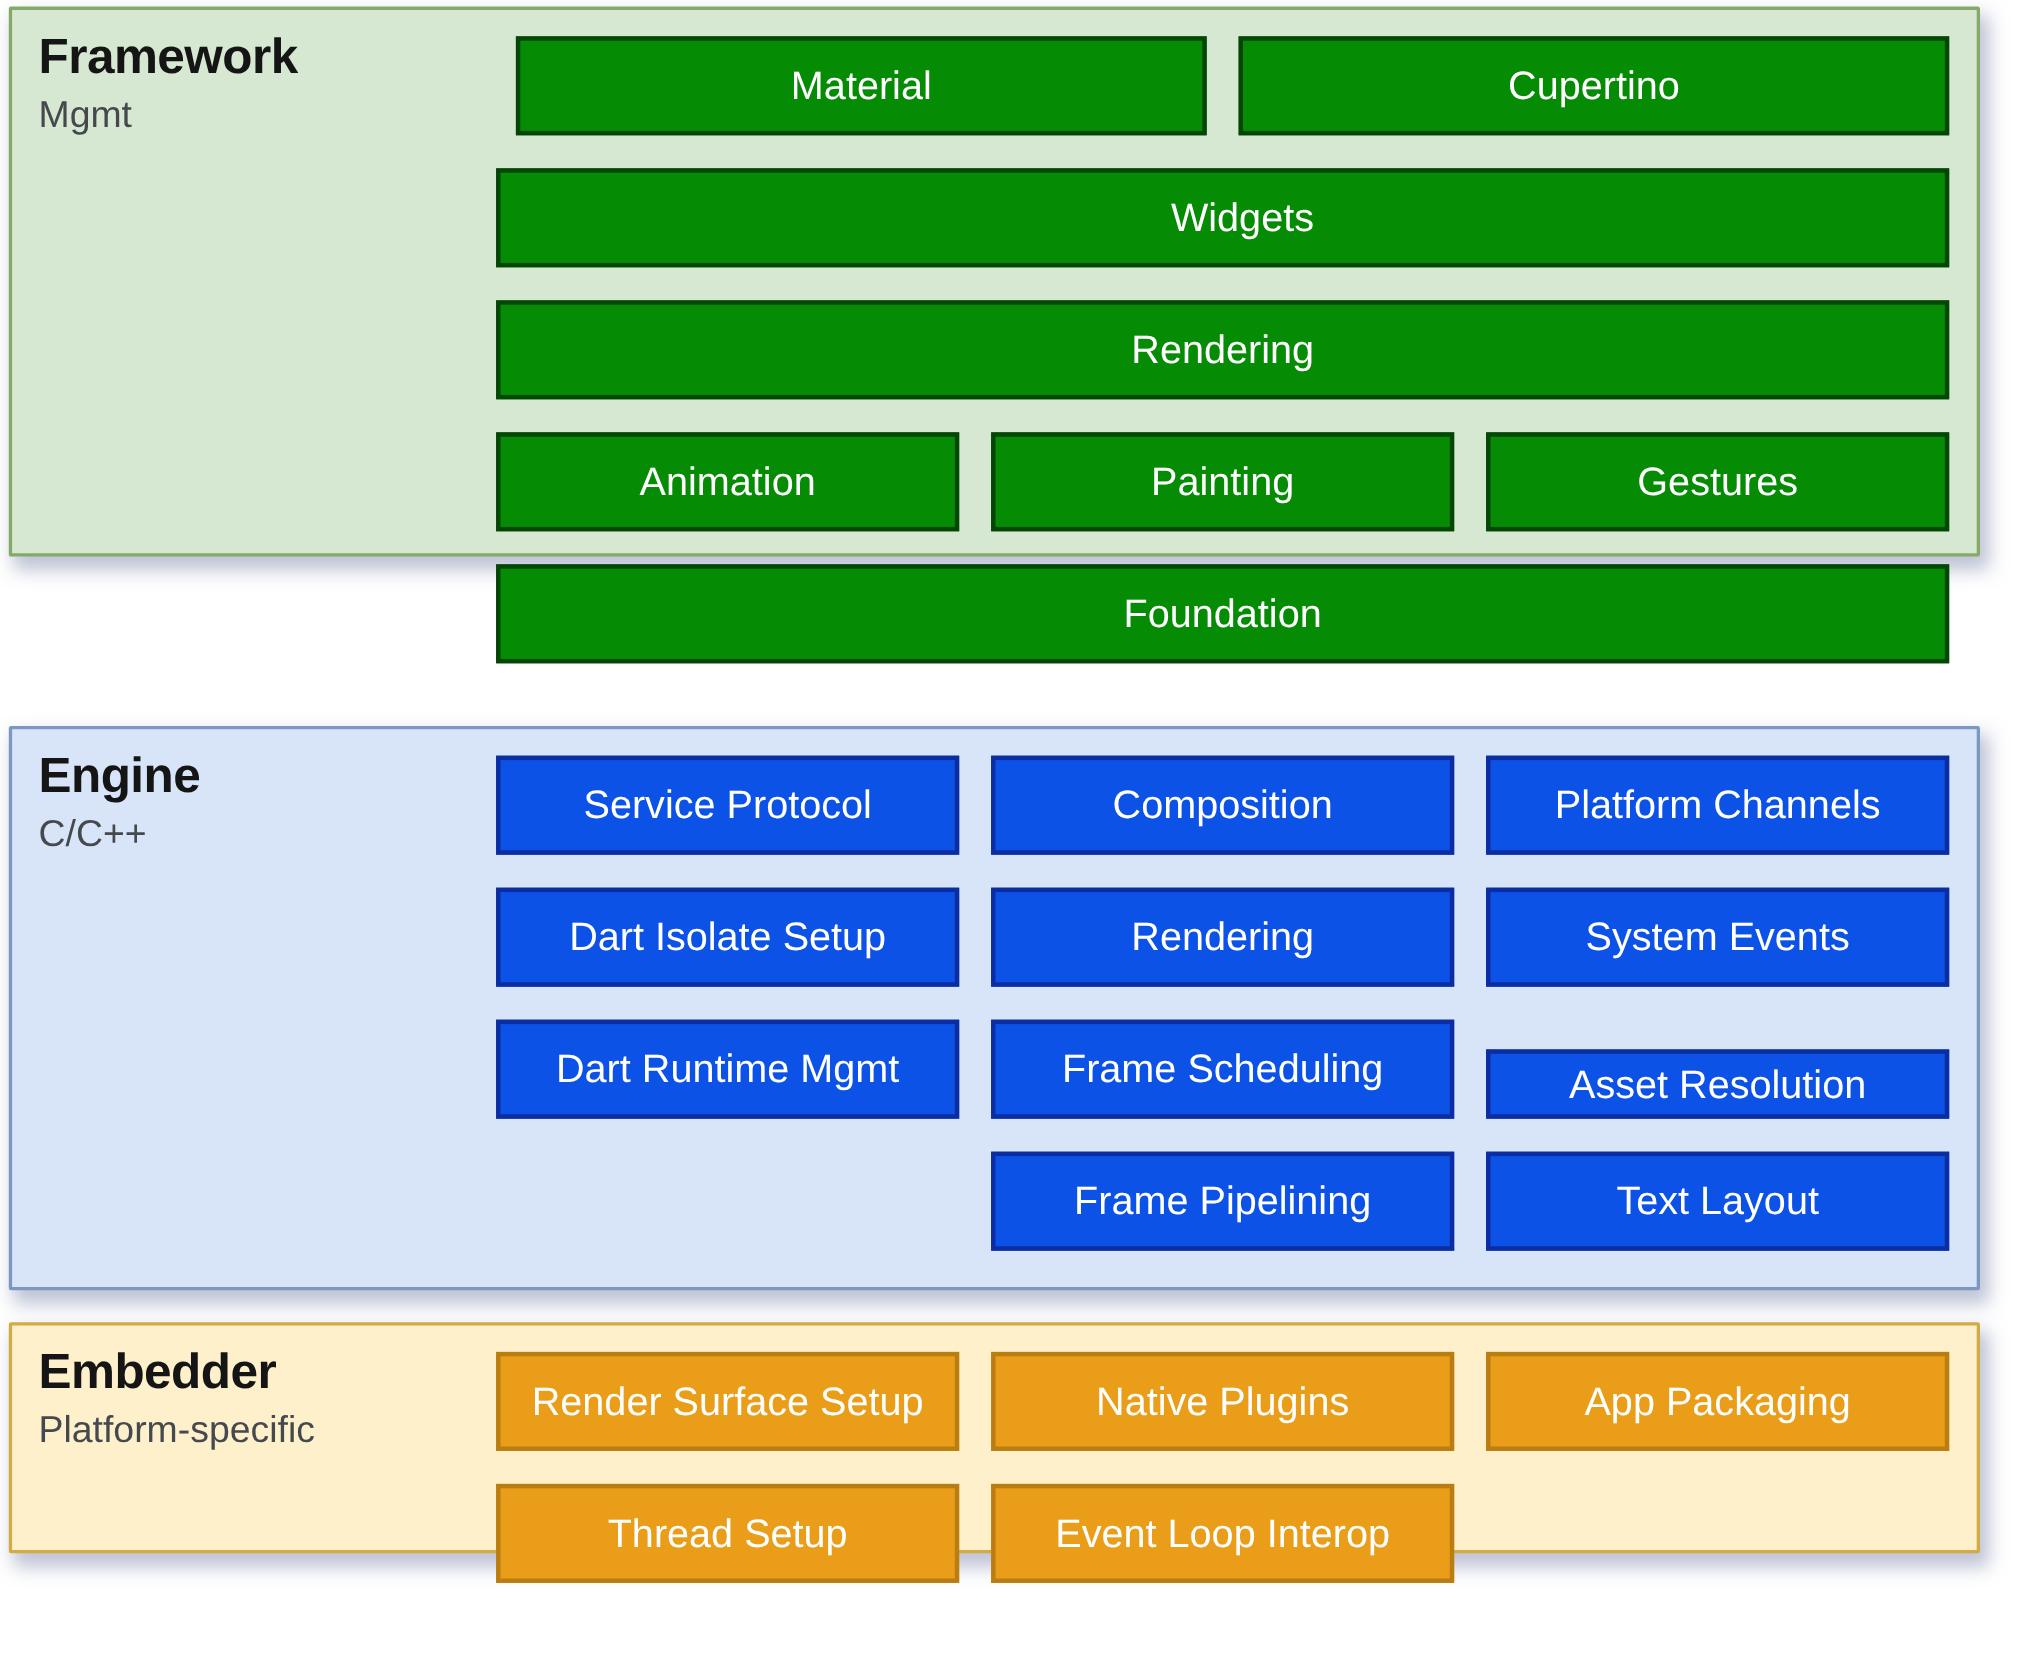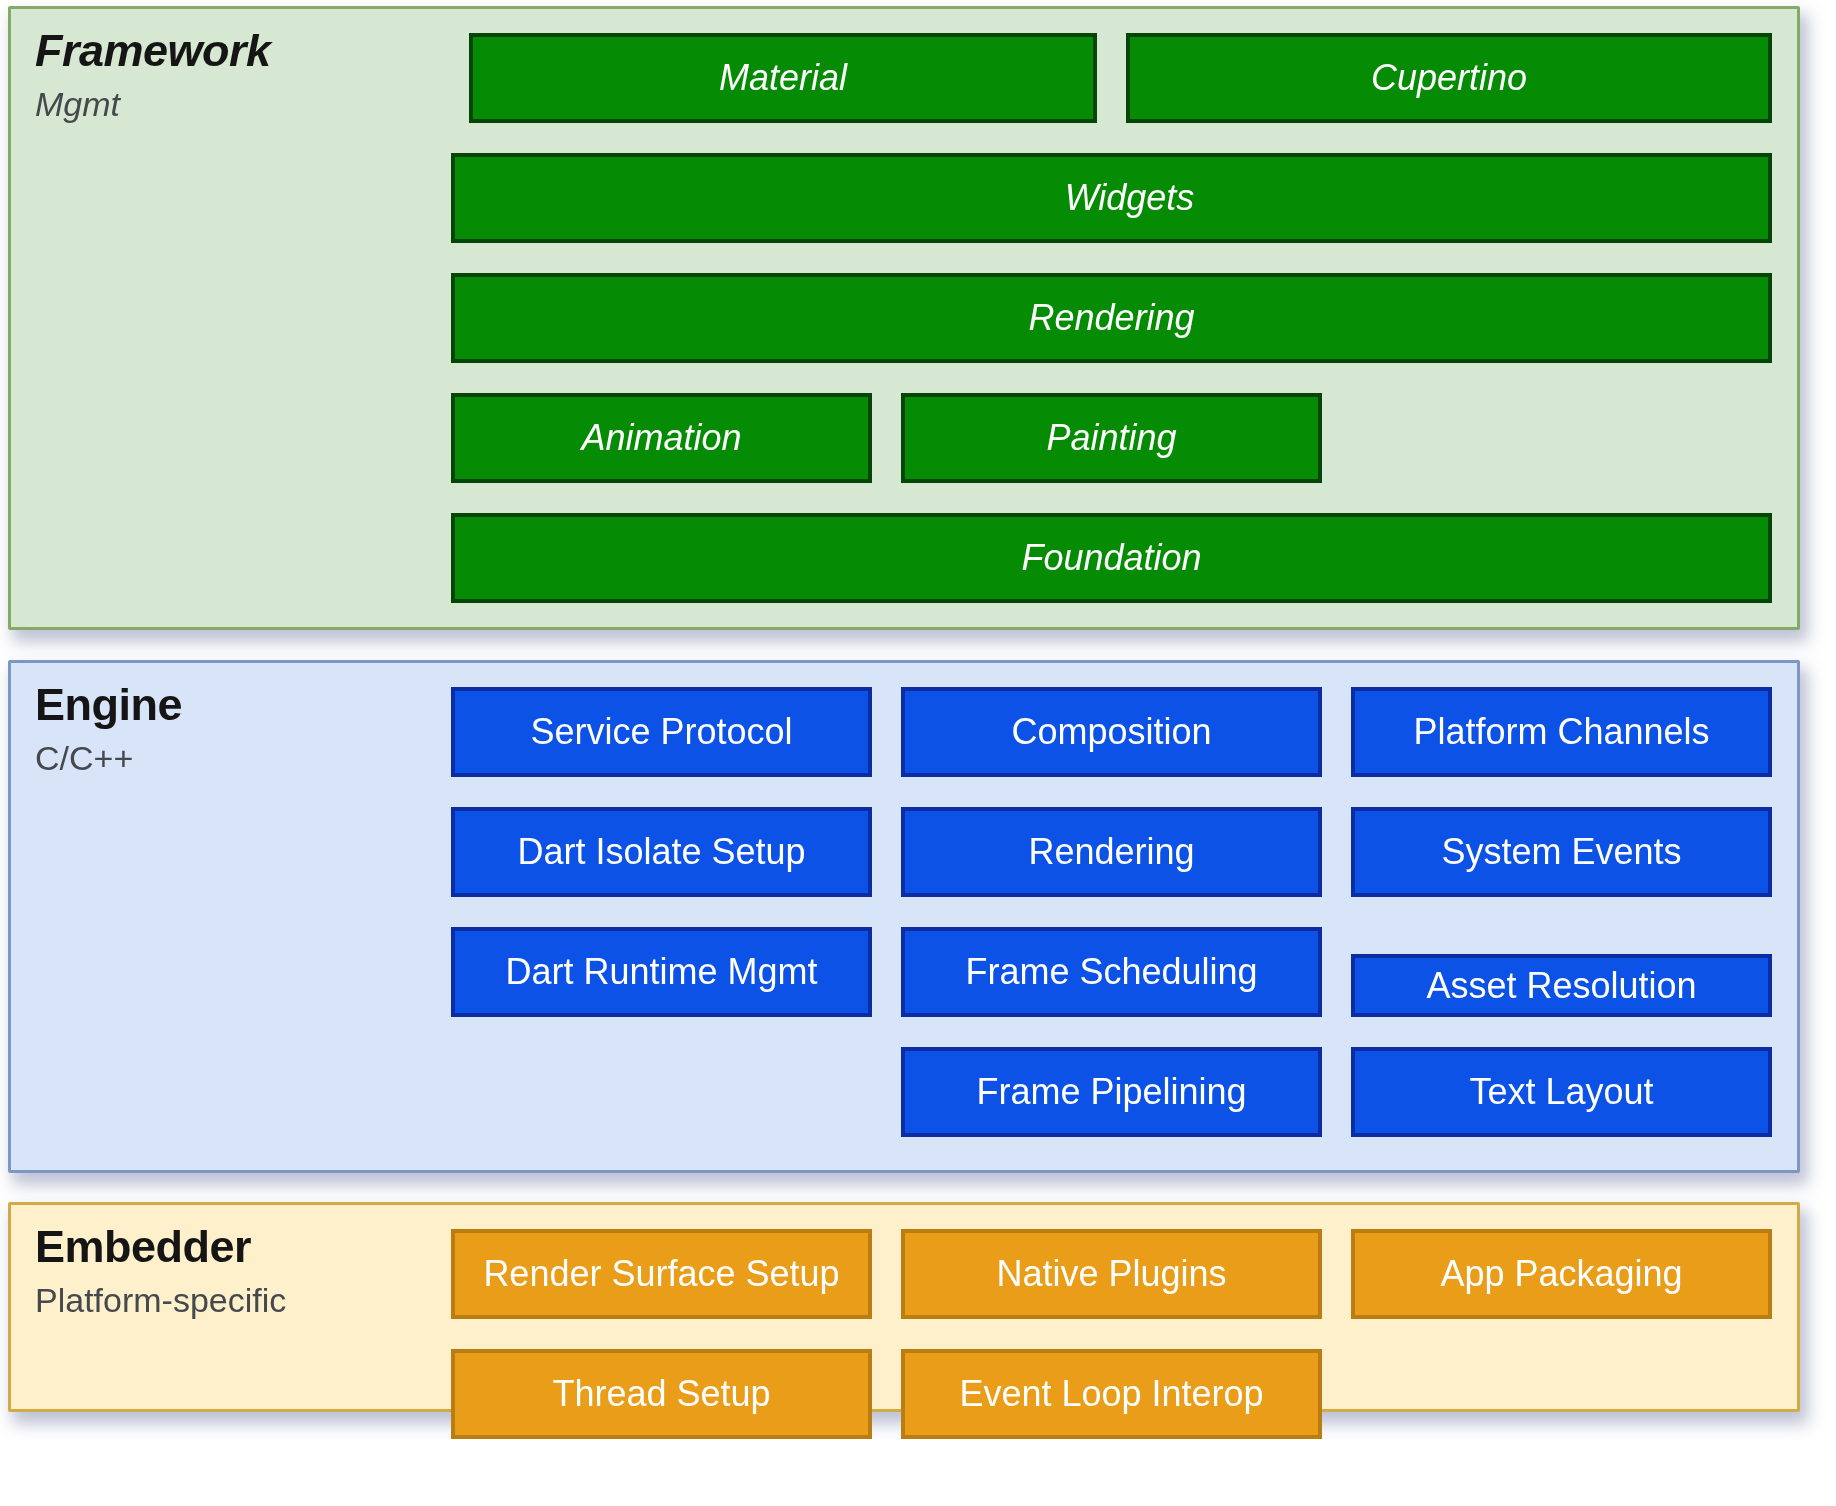--- a/index.html
+++ b/index.html
@@ -18,21 +18,21 @@
   .layer {
     position: absolute;
     left: 8px;
     width: 1792px;
     box-sizing: border-box;
     border: 3px solid var(--section-border);
     background: var(--section-bg);
     border-radius: 2px;
     box-shadow: 6px 10px 16px 2px rgba(125, 136, 172, 0.5);
   }
-  .layer.framework { top: 6px;    height: 624px; font-style: italic; }
+  .layer.framework { top: 6px;    height: 500px; }
   .layer.engine    { top: 660px;  height: 513px; }
   .layer.embedder  { top: 1202px; height: 210px; }
 
   .layer-heading {
     position: absolute;
     left: 24px;
     top: 16px;
   }
   .layer-title {
     margin: 0;
@@ -84,20 +84,21 @@
       <h1 class="layer-title">Framework</h1>
       <p class="layer-subtitle">Mgmt</p>
     </div>
     <div class="boxes">
         <div class="box" style="grid-area: 1 / 1 / auto / 4; margin-left: 18px;">Material</div>
         <div class="box" style="grid-area: 1 / 4 / auto / 7;">Cupertino</div>
         <div class="box" style="grid-area: 2 / 1 / auto / 7; padding-left: 36px;">Widgets</div>
         <div class="box" style="grid-area: 3 / 1 / auto / 7;">Rendering</div>
         <div class="box" style="grid-area: 4 / 1 / auto / 3;">Animation</div>
         <div class="box" style="grid-area: 4 / 3 / auto / 5;">Painting</div>
+        <div class="box" style="grid-area: 4 / 5 / auto / 7;">Gestures</div>
         <div class="box" style="grid-area: 5 / 1 / auto / 7;">Foundation</div>
       </div>
   </section>
 
   <section class="layer engine" style="--section-bg: #d8e4f8; --section-border: #7d97c3; --box-bg: #0c52e6; --box-border: #0c2da2;">
     <div class="layer-heading">
       <h1 class="layer-title">Engine</h1>
       <p class="layer-subtitle">C/C++</p>
     </div>
     <div class="boxes">

